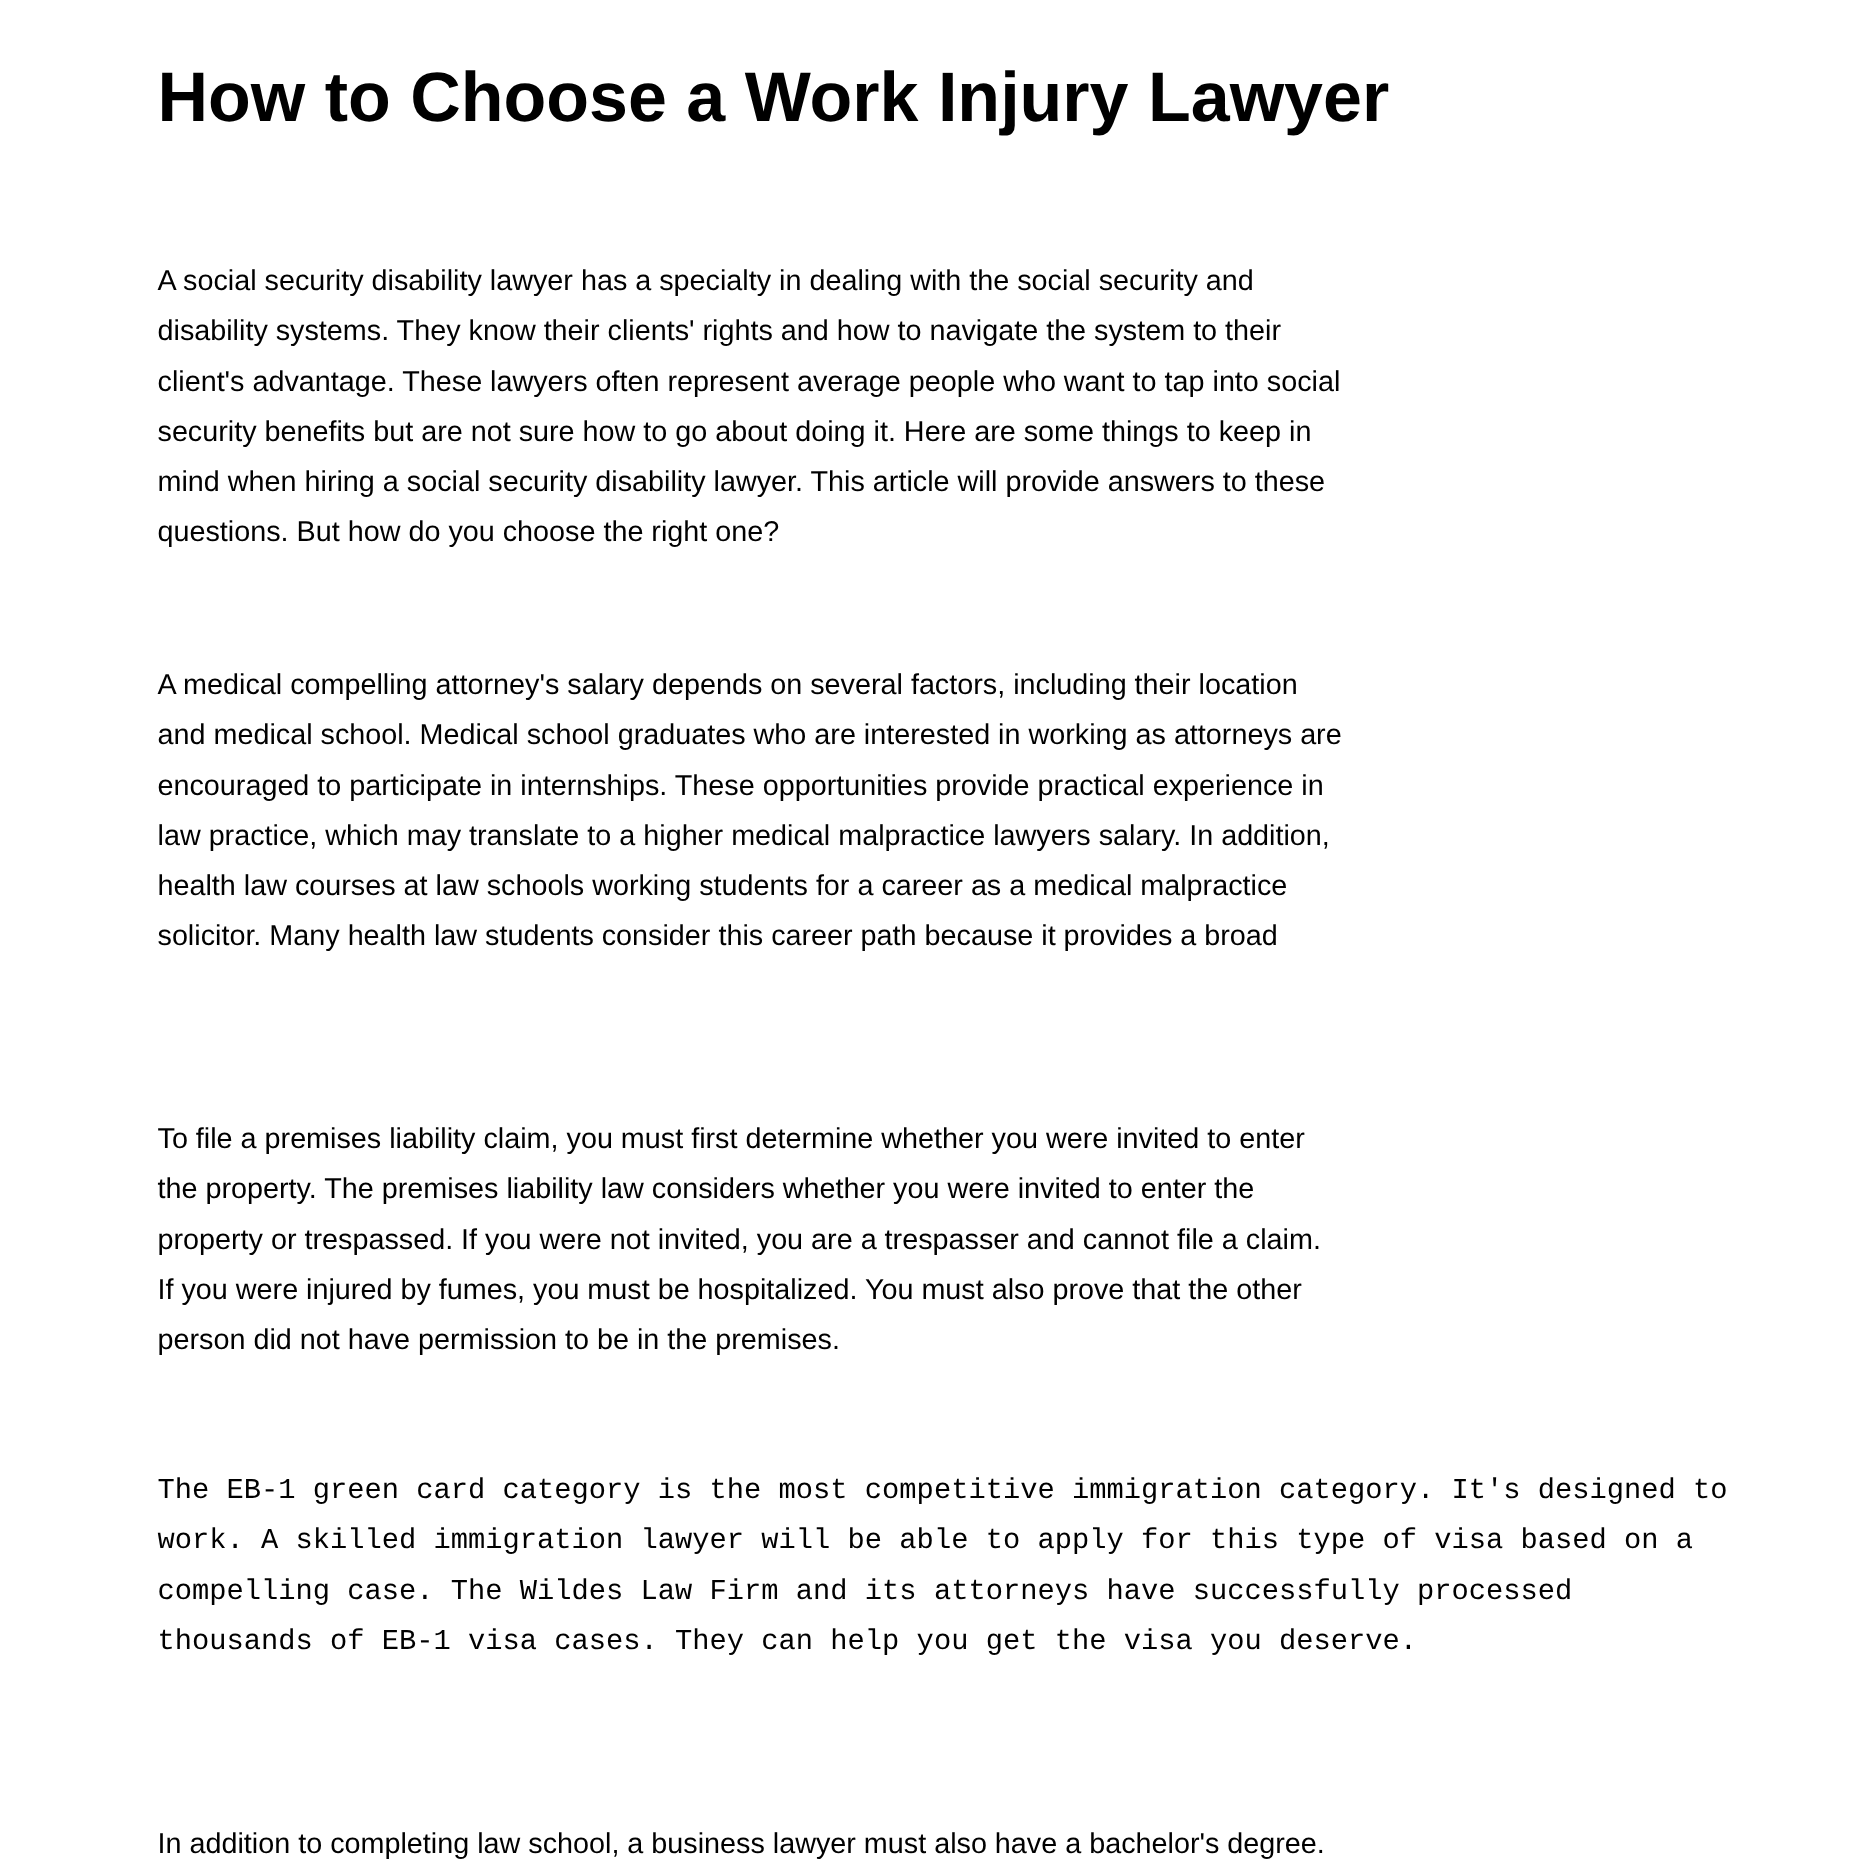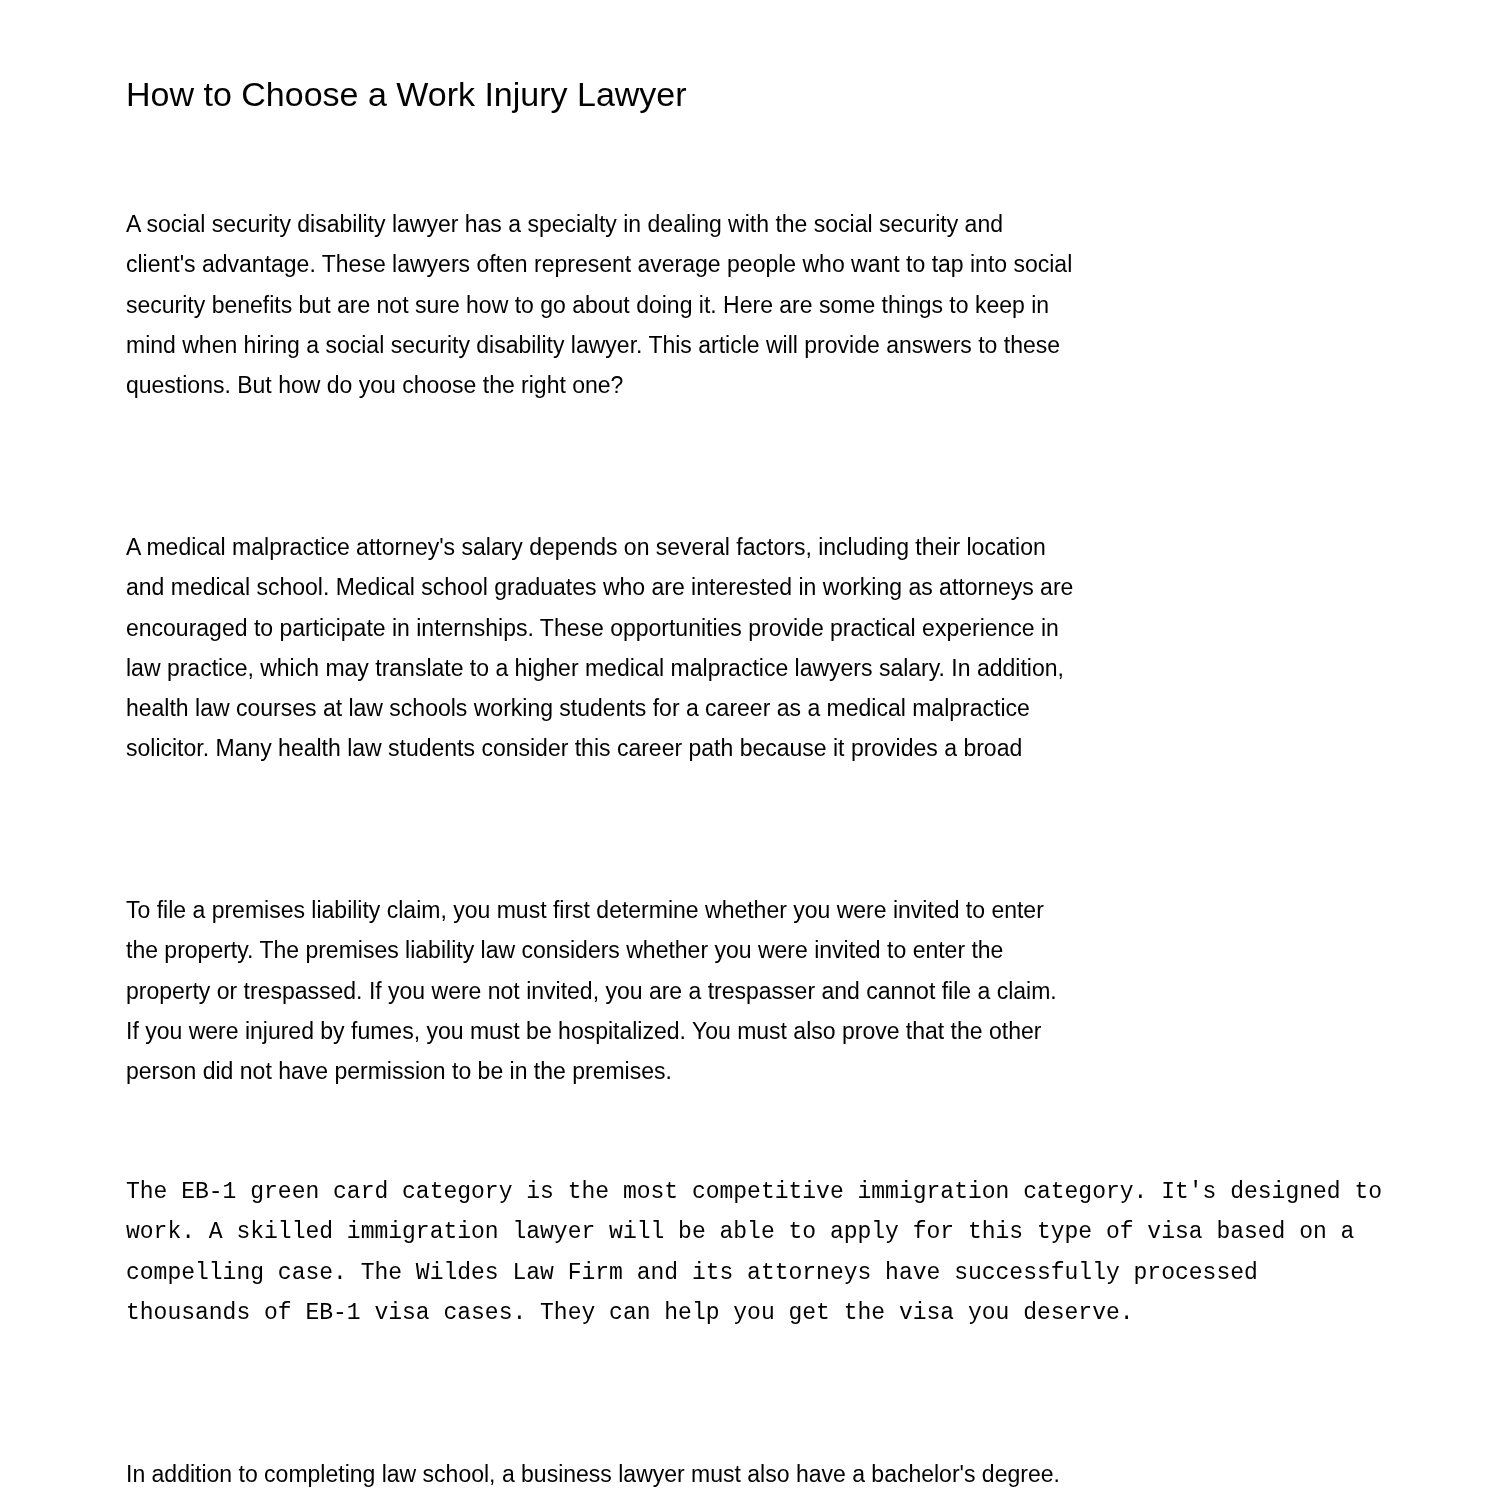--- a/index.html
+++ b/index.html
@@ -1,37 +1,38 @@
 <!DOCTYPE html>
 <html><head>
 <meta charset="utf-8">
 <style>
   html, body { margin: 0; padding: 0; background: #ffffff; }
   body { width: 1500px; height: 1500px; overflow: hidden; position: relative;
          font-family: "Liberation Sans", sans-serif; color: #000000; }
-  .title { position: absolute; left: 126px; top: 68px; font-size: 34px; line-height: 52px;
-           white-space: nowrap; margin: 0; font-weight: normal; }
+  .title { position: absolute; left: 126px; top: 52px; font-size: 56px; line-height: 52px;
+           white-space: nowrap; margin: 0; font-weight: bold; }
   .para { position: absolute; left: 126px; margin: 0; font-size: 23px; line-height: 40.3px; }
   .line { display: block; white-space: nowrap; }
 </style>
 </head>
 <body>
 
 <h1 class="title">How to Choose a Work Injury Lawyer</h1>
 
 <p class="para" style="top:204px;">
   <span class="line">A social security disability lawyer has a specialty in dealing with the social security and</span>
+  <span class="line">disability systems. They know their clients' rights and how to navigate the system to their</span>
   <span class="line">client's advantage. These lawyers often represent average people who want to tap into social</span>
   <span class="line">security benefits but are not sure how to go about doing it. Here are some things to keep in</span>
   <span class="line">mind when hiring a social security disability lawyer. This article will provide answers to these</span>
   <span class="line">questions. But how do you choose the right one?</span>
 </p>
 
 <p class="para" style="top:527px;">
-  <span class="line">A medical malpractice attorney's salary depends on several factors, including their location</span>
+  <span class="line">A medical compelling attorney's salary depends on several factors, including their location</span>
   <span class="line">and medical school. Medical school graduates who are interested in working as attorneys are</span>
   <span class="line">encouraged to participate in internships. These opportunities provide practical experience in</span>
   <span class="line">law practice, which may translate to a higher medical malpractice lawyers salary. In addition,</span>
   <span class="line">health law courses at law schools working students for a career as a medical malpractice</span>
   <span class="line">solicitor. Many health law students consider this career path because it provides a broad</span>
 </p>
 
 <p class="para" style="top:890px;">
   <span class="line">To file a premises liability claim, you must first determine whether you were invited to enter</span>
   <span class="line">the property. The premises liability law considers whether you were invited to enter the</span>

